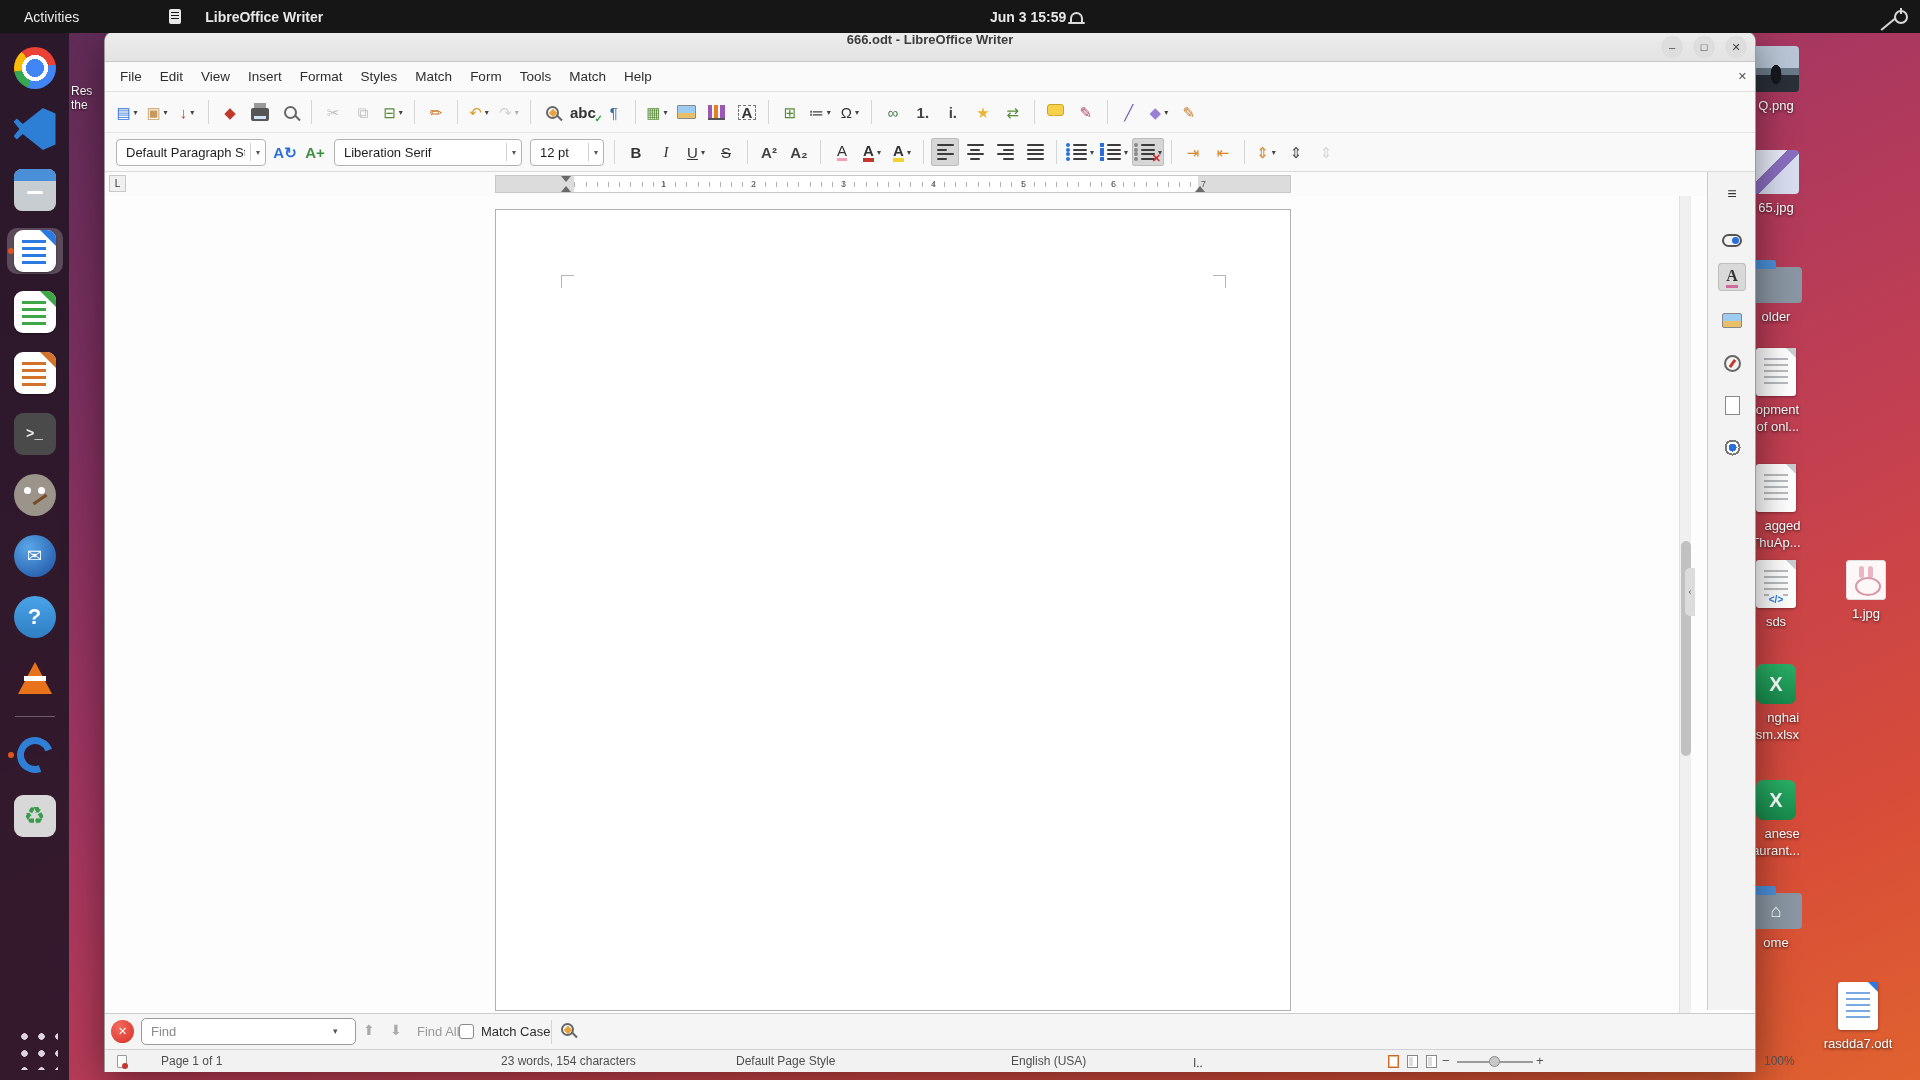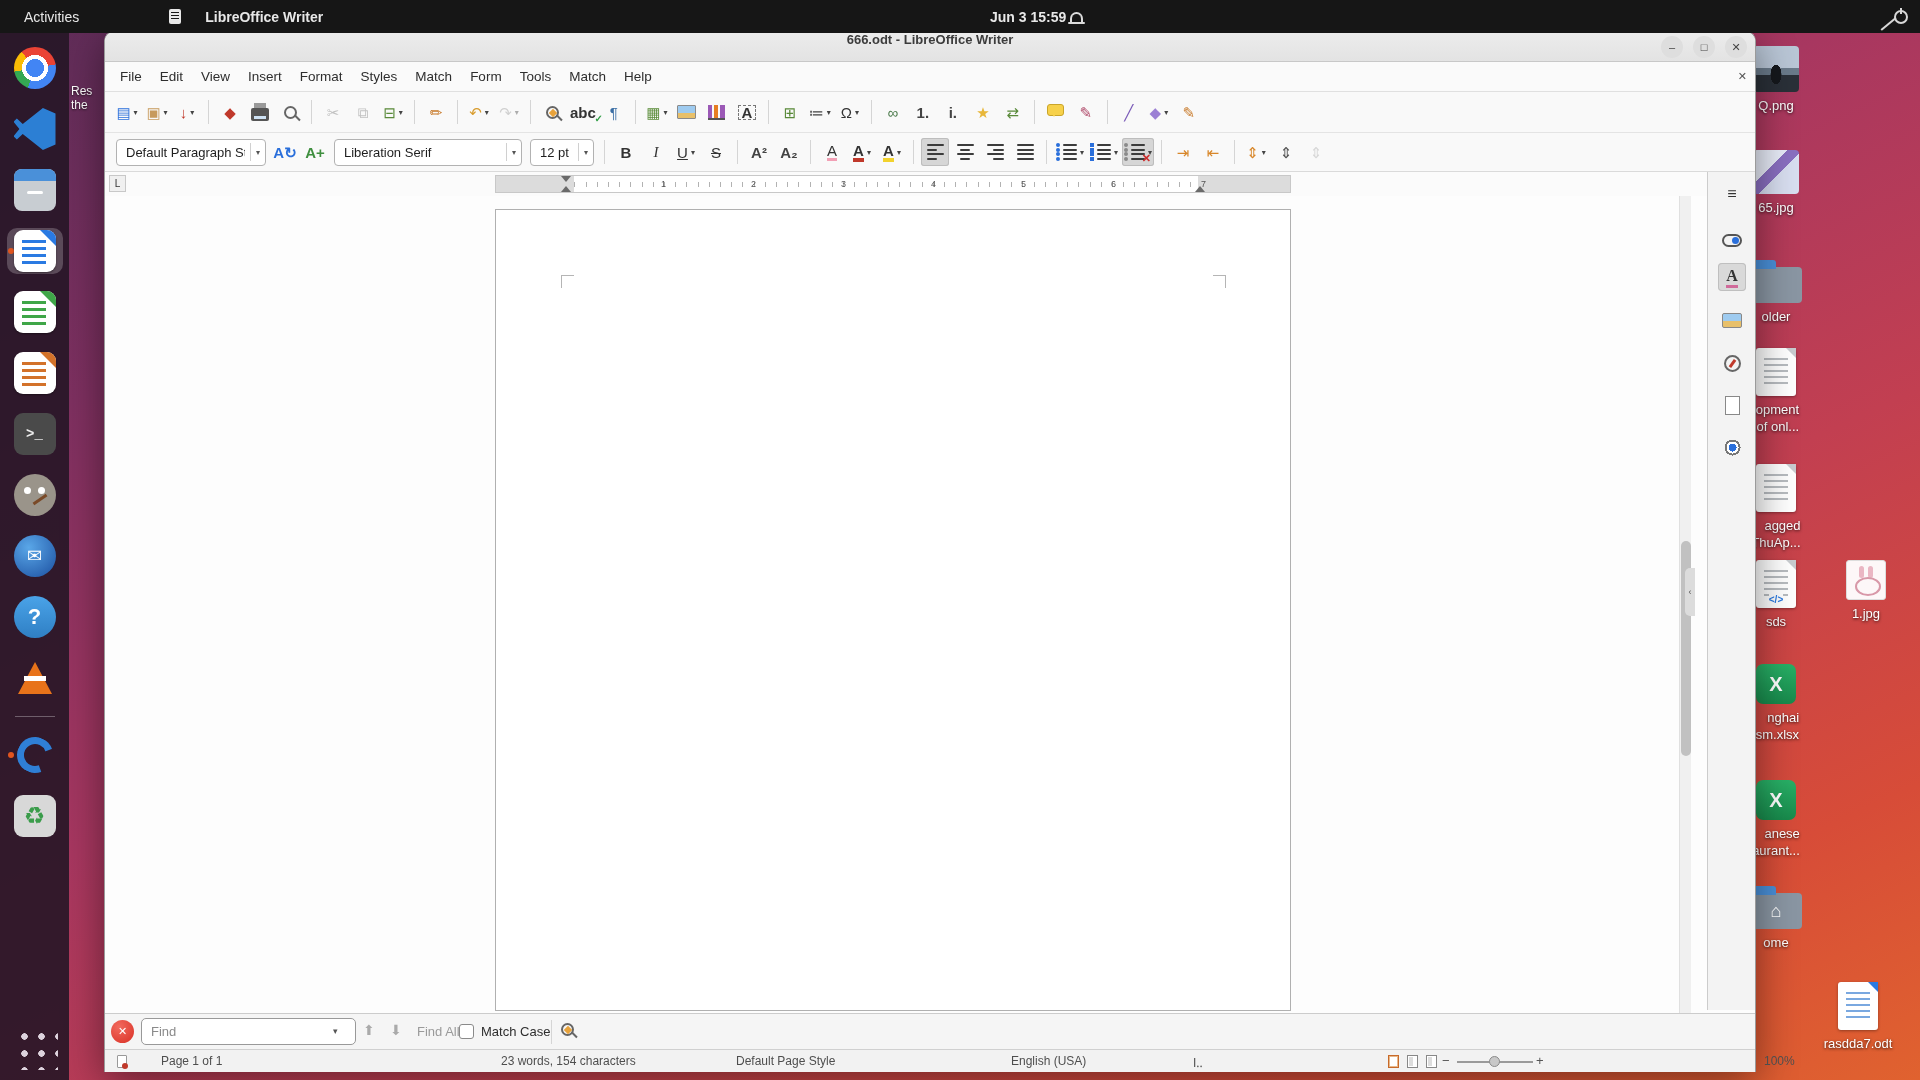--- a/index.html
+++ b/index.html
@@ -465,21 +465,21 @@
         <span class="tbtn">
           <span class="icon ic-sm2" style="color: rgb(42, 111, 219);">A↻</span>
         </span>
         <span class="tbtn">
           <span class="icon ic-sm2" style="color: rgb(63, 143, 63);">A+</span>
         </span>
         <span class="combo" style="width: 188px;">
           <span class="val">Liberation Serif</span>
           <span class="arr">▾</span>
         </span>
-        <span class="combo" style="width: 64px;">
+        <span class="combo" style="width: 74px;">
           <span class="val">12 pt</span>
           <span class="arr">▾</span>
         </span>
         <span class="tsep"></span>
         <span class="tbtn">
           <span class="icon g-b">B</span>
         </span>
         <span class="tbtn">
           <span class="icon g-i">I</span>
         </span>

